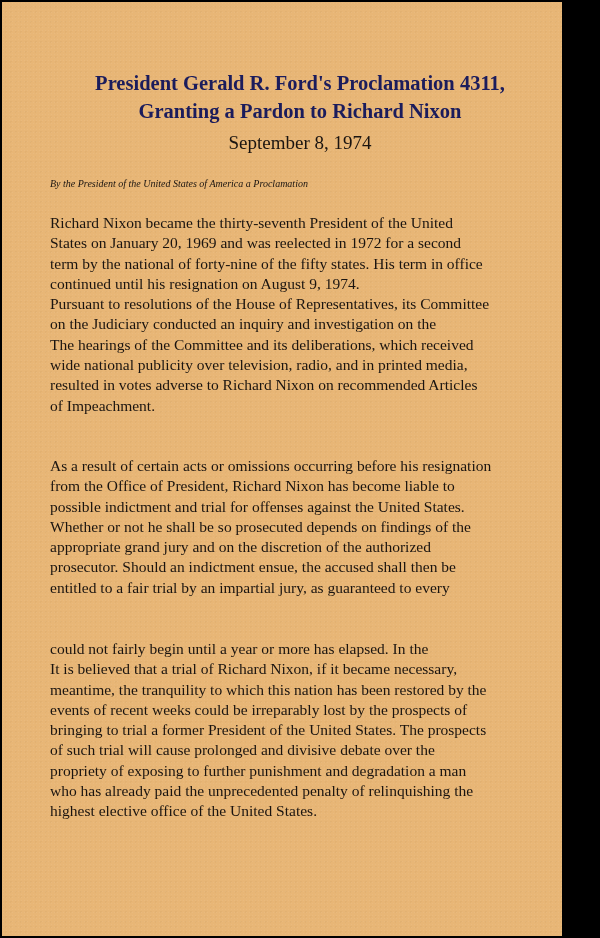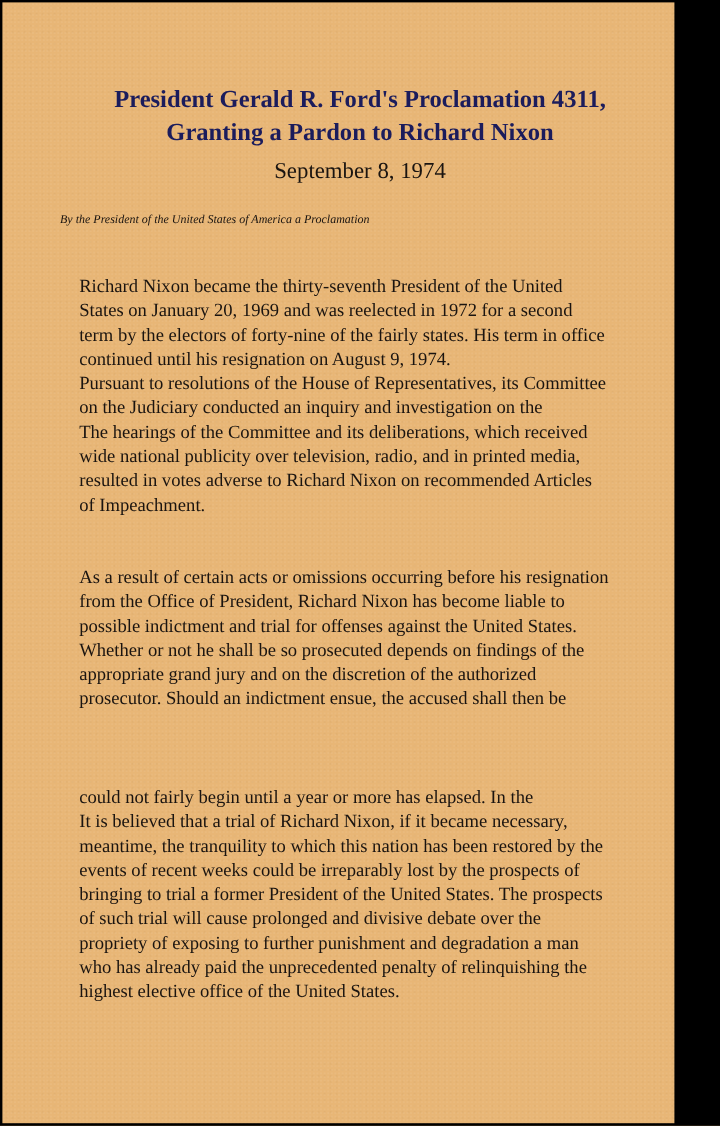--- a/index.html
+++ b/index.html
@@ -56,21 +56,21 @@
       font-size: 10px;
       line-height: 20px;
       margin: 0;
     }
     .body {
       position: absolute;
       left: 48px;
       width: 520px;
       font-size: 15.5px;
       line-height: 20.3px;
-      margin: 16px;
+      margin: 0;
     }
     .p1 { top: 211px; }
     .p2 { top: 454px; }
     .p3 { top: 637px; }
     .para { margin: 0; }
     .para + .para.tight { margin-top: 0; }
     .line { display: block; white-space: nowrap; }
   </style>
 </head>
 <body>
@@ -82,41 +82,42 @@
   </h1>
 
   <p class="date">September 8, 1974</p>
 
   <p class="subtitle">By the President of the United States of America a Proclamation</p>
 
   <div class="body p1">
     <p class="para">
       <span class="line">Richard Nixon became the thirty-seventh President of the United</span>
       <span class="line">States on January 20, 1969 and was reelected in 1972 for a second</span>
-      <span class="line">term by the electors of forty-nine of the fairly states. His term in office</span>
+      <span class="line">term by the national of forty-nine of the fifty states. His term in office</span>
       <span class="line">continued until his resignation on August 9, 1974.</span>
     </p>
     <p class="para tight">
       <span class="line">Pursuant to resolutions of the House of Representatives, its Committee</span>
       <span class="line">on the Judiciary conducted an inquiry and investigation on the</span>
       <span class="line">The hearings of the Committee and its deliberations, which received</span>
       <span class="line">wide national publicity over television, radio, and in printed media,</span>
       <span class="line">resulted in votes adverse to Richard Nixon on recommended Articles</span>
       <span class="line">of Impeachment.</span>
     </p>
   </div>
 
   <div class="body p2">
     <p class="para">
       <span class="line">As a result of certain acts or omissions occurring before his resignation</span>
       <span class="line">from the Office of President, Richard Nixon has become liable to</span>
       <span class="line">possible indictment and trial for offenses against the United States.</span>
       <span class="line">Whether or not he shall be so prosecuted depends on findings of the</span>
       <span class="line">appropriate grand jury and on the discretion of the authorized</span>
       <span class="line">prosecutor. Should an indictment ensue, the accused shall then be</span>
+      <span class="line">entitled to a fair trial by an impartial jury, as guaranteed to every</span>
     </p>
   </div>
 
   <div class="body p3">
     <p class="para">
       <span class="line">could not fairly begin until a year or more has elapsed. In the</span>
       <span class="line">It is believed that a trial of Richard Nixon, if it became necessary,</span>
       <span class="line">meantime, the tranquility to which this nation has been restored by the</span>
       <span class="line">events of recent weeks could be irreparably lost by the prospects of</span>
       <span class="line">bringing to trial a former President of the United States. The prospects</span>

